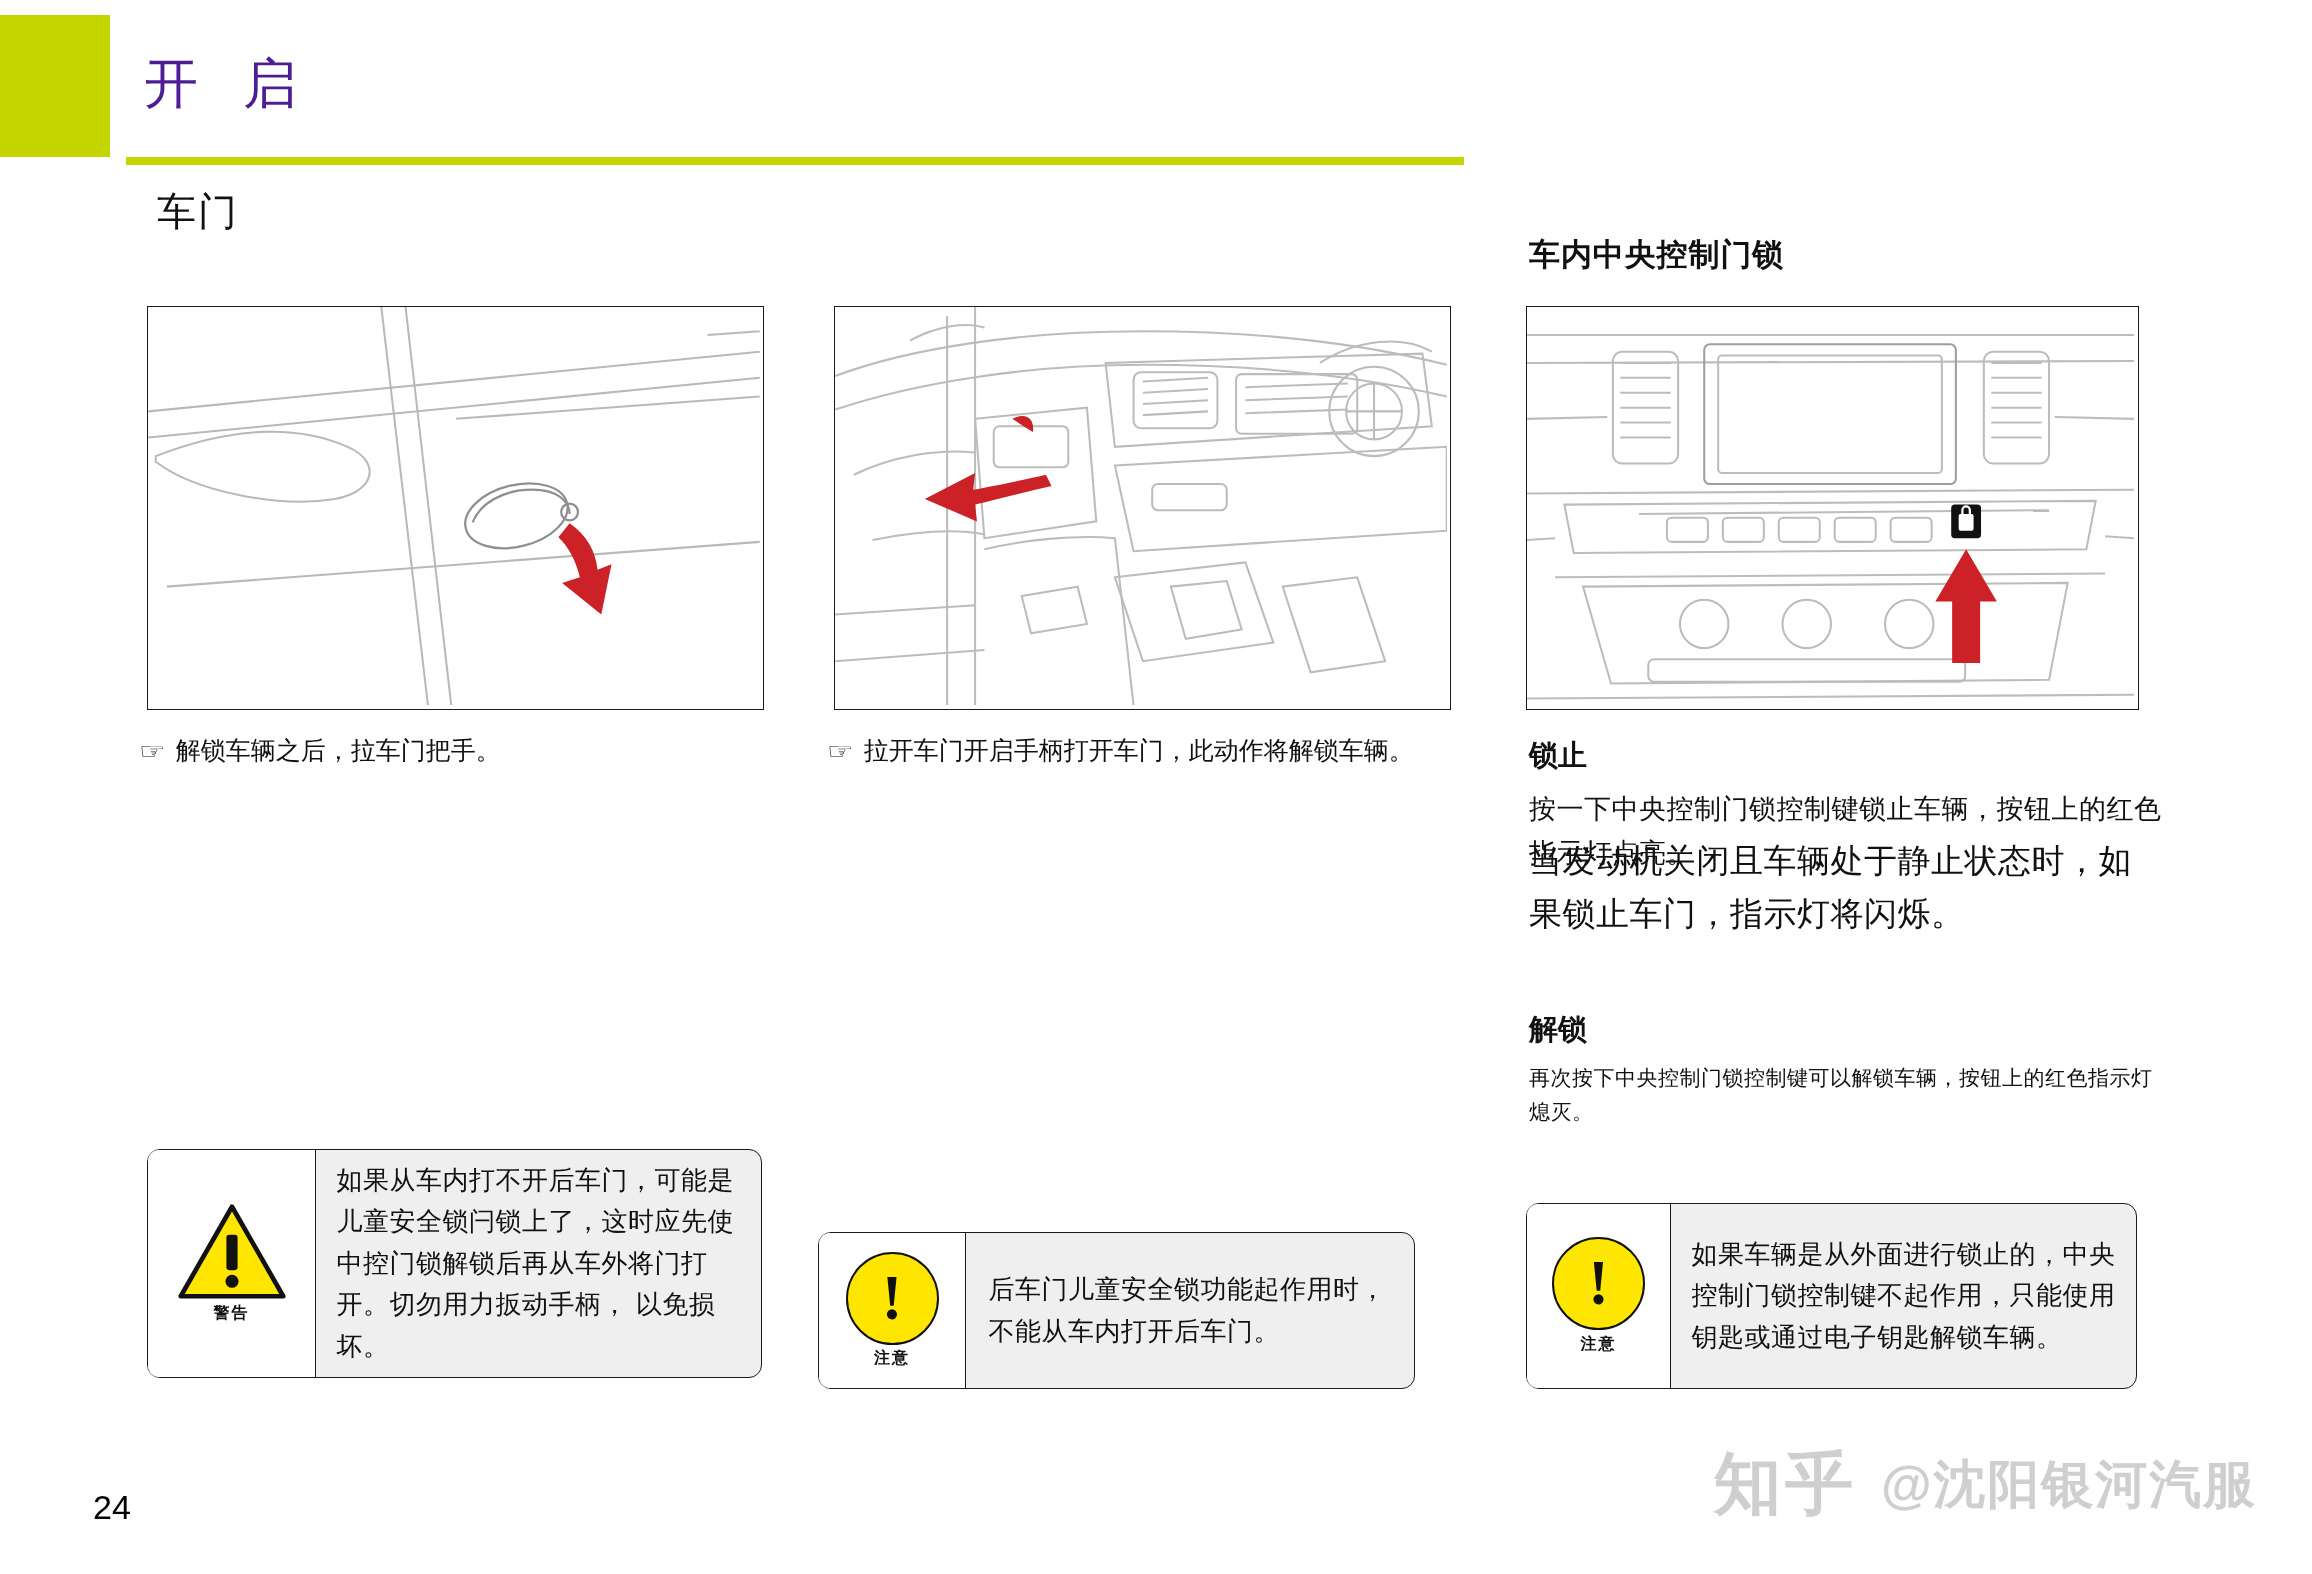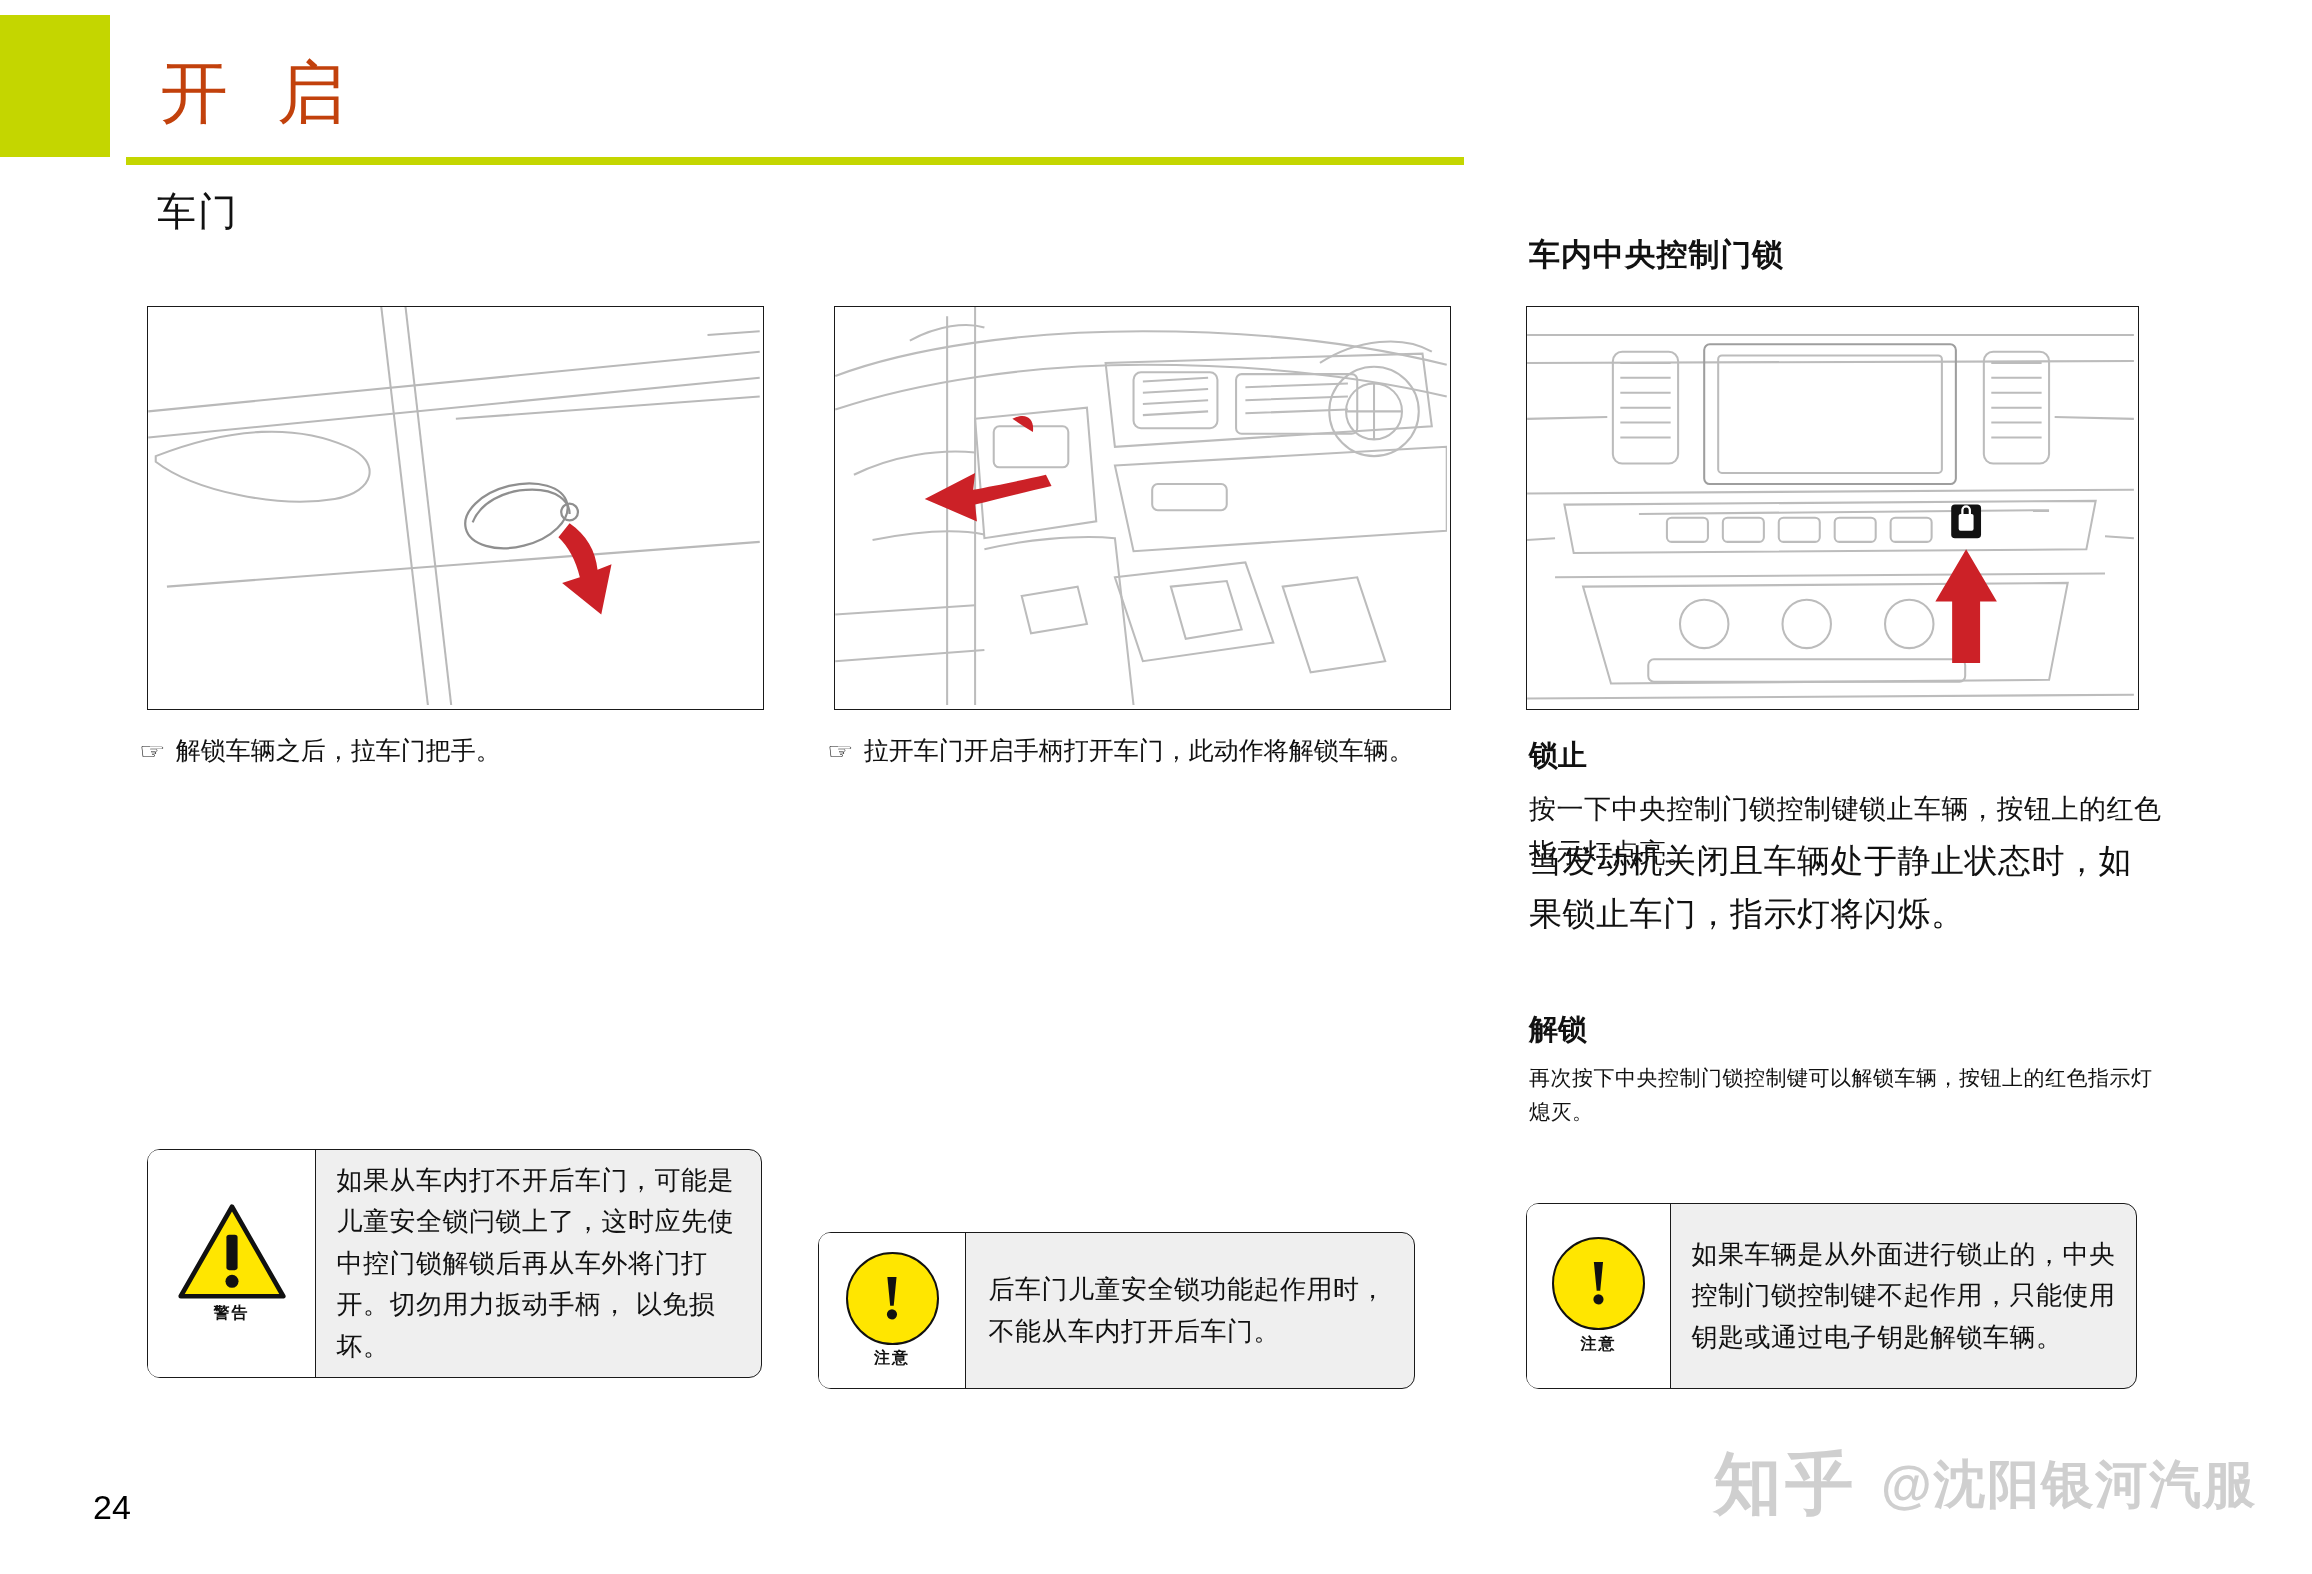--- a/index.html
+++ b/index.html
@@ -20,25 +20,25 @@
   .header-bar {
     position: absolute;
     left: 0;
     top: 15px;
     width: 110px;
     height: 142px;
     background: #c4d600;
   }
   .page-title {
     position: absolute;
-    left: 160px;
+    left: 144px;
     top: 48px;
-    font-size: 68px;
+    font-size: 54px;
     letter-spacing: 15px;
-    color: #c2410c;
+    color: #4c1d95;
     font-weight: 400;
   }
   .title-rule {
     position: absolute;
     left: 126px;
     top: 157px;
     width: 1338px;
     height: 8.4px;
     background: #c4d600;
   }

